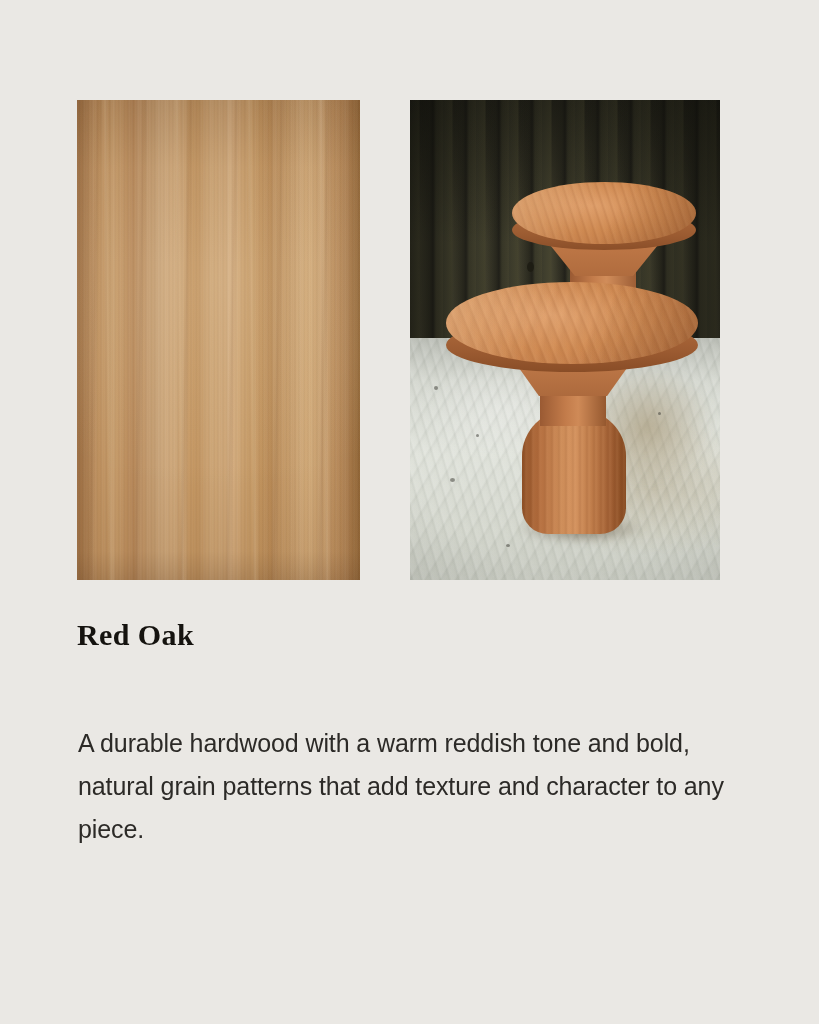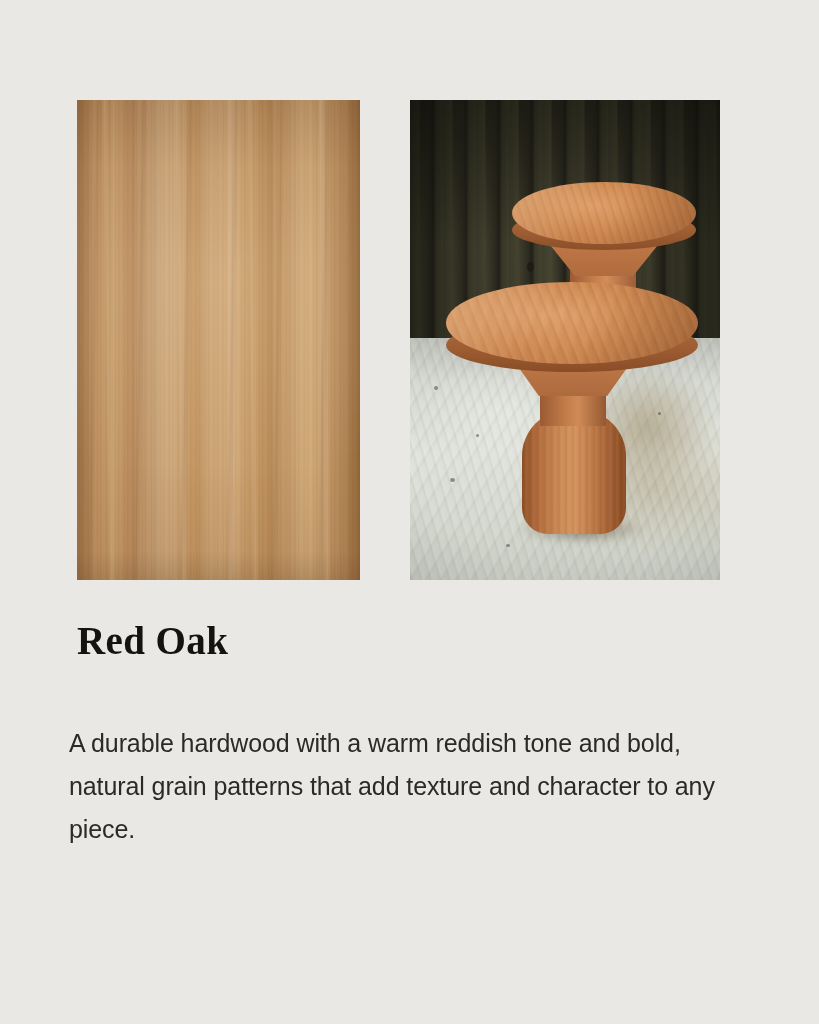--- a/index.html
+++ b/index.html
@@ -314,30 +314,30 @@
       rgba(0,0,0,0.00) 55%, rgba(0,0,0,0.16) 100%);
     pointer-events: none;
   }
 
   
   .title {
     position: absolute;
     left: 77px;
     top: 592px;
     font-family: "Liberation Serif", serif;
-    font-size: 39px;
+    font-size: 30px;
     line-height: 46px;
     letter-spacing: 0.4px;
     color: #15130f;
     white-space: nowrap;
   }
 
   .description {
     position: absolute;
-    left: 69px;
+    left: 78px;
     top: 697px;
     width: 680px;
     font-family: "Liberation Sans", sans-serif;
     font-size: 25px;
     line-height: 43px;
     letter-spacing: -0.1px;
     color: #2c2a27;
   }
 </style>
 </head>

